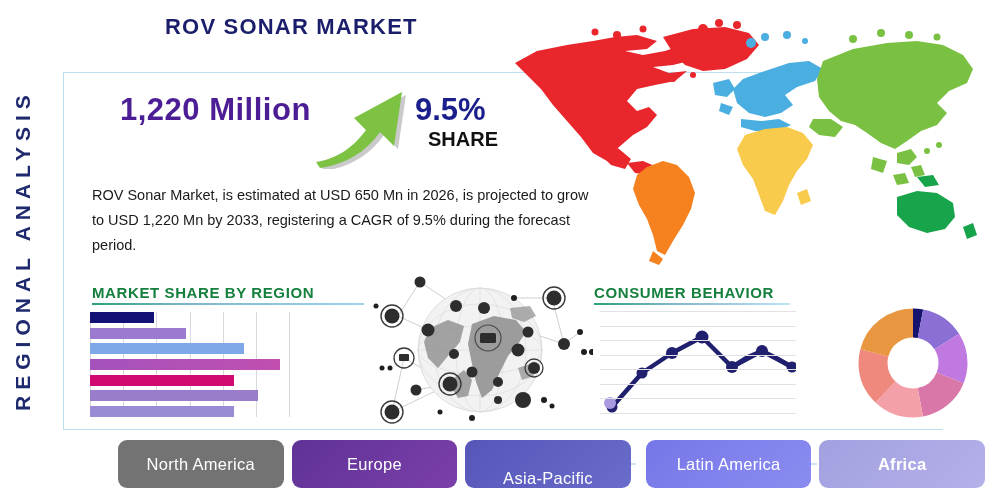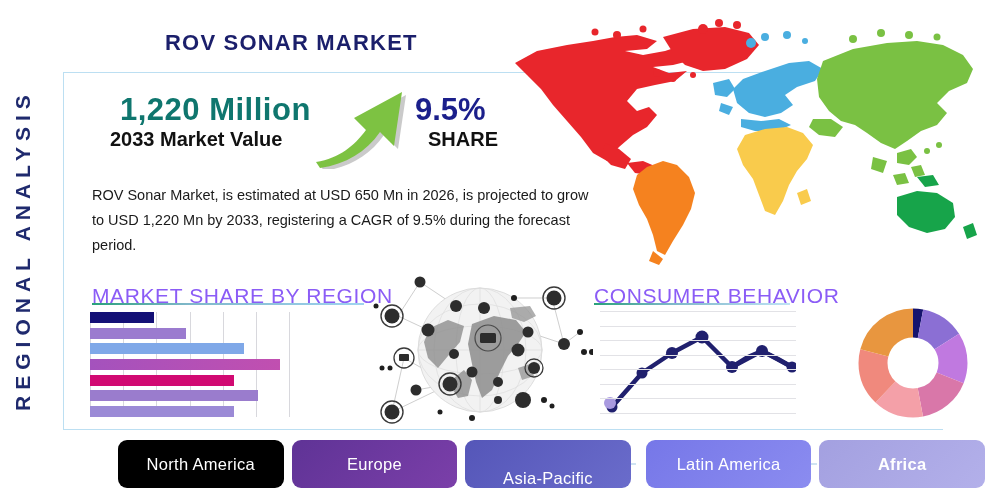--- a/index.html
+++ b/index.html
@@ -19,39 +19,39 @@
   .side-label span{
     transform:rotate(-90deg);
     white-space:nowrap;
     font-size:21px;font-weight:700;letter-spacing:6px;
     color:#1f2a6e;
     font-family:"Liberation Sans", sans-serif;
   }
 
   
   .page-title{
-    position:absolute;left:165px;top:30px;
+    position:absolute;left:165px;top:14px;
     font-size:22px;font-weight:700;letter-spacing:1.2px;
     color:#1b1f6b;
     font-family:"Liberation Sans", sans-serif;
   }
 
   
   .card{
     position:absolute;left:63px;top:72px;width:880px;height:358px;
     border:1.5px solid #bcdff2;border-right:none;
     background:#ffffff;
     box-sizing:border-box;
   }
 
   
   .kpi{position:absolute;left:110px;top:92px;width:420px;height:70px;}
   .kpi-value{
     position:absolute;left:10px;top:0;
-    font-size:31px;font-weight:700;color:#0f766e;letter-spacing:.5px;
+    font-size:31px;font-weight:700;color:#4c1d95;letter-spacing:.5px;
   }
   .kpi-label{
     position:absolute;left:0px;top:36px;
     font-size:20px;font-weight:700;color:#111111;
   }
   .cagr-value{
     position:absolute;left:305px;top:0;
     font-size:31px;font-weight:700;color:#1b1f8b;text-align:center;
   }
   .cagr-label{
@@ -65,21 +65,21 @@
     position:absolute;left:92px;top:183px;width:500px;
     font-size:14.5px;line-height:25px;color:#1a1a1a;
   }
 
   
   .worldmap{position:absolute;left:497px;top:15px;width:500px;height:255px;}
 
   
   .sec-title{
     position:absolute;
-    font-size:21px;font-weight:400;letter-spacing:.6px;color:#8b5cf6;
+    font-size:15px;font-weight:700;letter-spacing:.6px;color:#15803d;
   }
   .sec-rule{position:absolute;height:2px;}
   .rule-a{background:linear-gradient(90deg,#2aa17a 0%,#7fb7c9 35%,#9fd3ef 100%);}
   .rule-b{background:linear-gradient(90deg,#2aa17a 0%,#7fb7c9 40%,#bfe3f4 100%);}
 
   
   .barchart{position:absolute;left:90px;top:312px;width:200px;height:105px;}
   .bar-grid{position:absolute;inset:0;}
   .bar-grid i{position:absolute;top:0;bottom:0;width:1px;background:#d8d8dd;}
   .bar-rows{position:absolute;inset:0;display:flex;flex-direction:column;justify-content:space-between;}
@@ -177,21 +177,20 @@
       <g fill="#17a44a">
         <path d="M400 182 L420 176 L440 178 L456 188 L458 202 L448 214 L430 218 L412 212 L400 200 Z"></path>
         <path d="M420 162 L436 160 L442 170 L428 172 Z"></path>
         <path d="M466 212 L476 208 L480 220 L470 224 Z"></path>
       </g>
     </svg>
   </div>
 
   <div class="kpi">
     <div class="kpi-value">1,220 Million</div>
-    <div class="kpi-label">2033 Market Value</div>
     <div class="cagr-value">9.5%</div>
     <div class="cagr-label">SHARE</div>
     <div class="arrow">
       <svg viewBox="0 0 110 85" width="110" height="85">
         <path d="M6 78 C30 74 44 62 56 46 L44 34 L92 8 L84 62 L70 48 C56 68 36 80 10 84 Z" fill="#8a8a8a" opacity=".45" transform="translate(4,3)"></path>
         <path d="M6 78 C30 74 44 62 56 46 L44 34 L92 8 L84 62 L70 48 C56 68 36 80 10 84 Z" fill="#7dc242"></path>
       </svg>
     </div>
   </div>
 
@@ -375,21 +374,21 @@
       </g>
     </svg>
   </div>
 
   <div class="chip-connect" style="left:262px;"></div>
   <div class="chip-connect" style="left:443px;"></div>
   <div class="chip-connect" style="left:624px;"></div>
   <div class="chip-connect" style="left:805px;"></div>
 
   <div class="chips">
-    <div class="chip" style="background:#000000;margin-left:38px;">
+    <div class="chip" style="background:#737373;margin-left:38px;">
       <span>North America</span>
     </div>
     <div class="chip" style="background:linear-gradient(135deg,#5f3396,#7b3fa9);">
       <span>Europe</span>
     </div>
     <div class="chip" style="background:linear-gradient(135deg,#5556b8,#6a6ccb);align-items:flex-end;">
       <span>Asia-Pacific</span>
     </div>
     <div class="chip" style="background:linear-gradient(135deg,#7677e8,#8b8cf0);margin-left:7px;">
       <span>Latin America</span>

